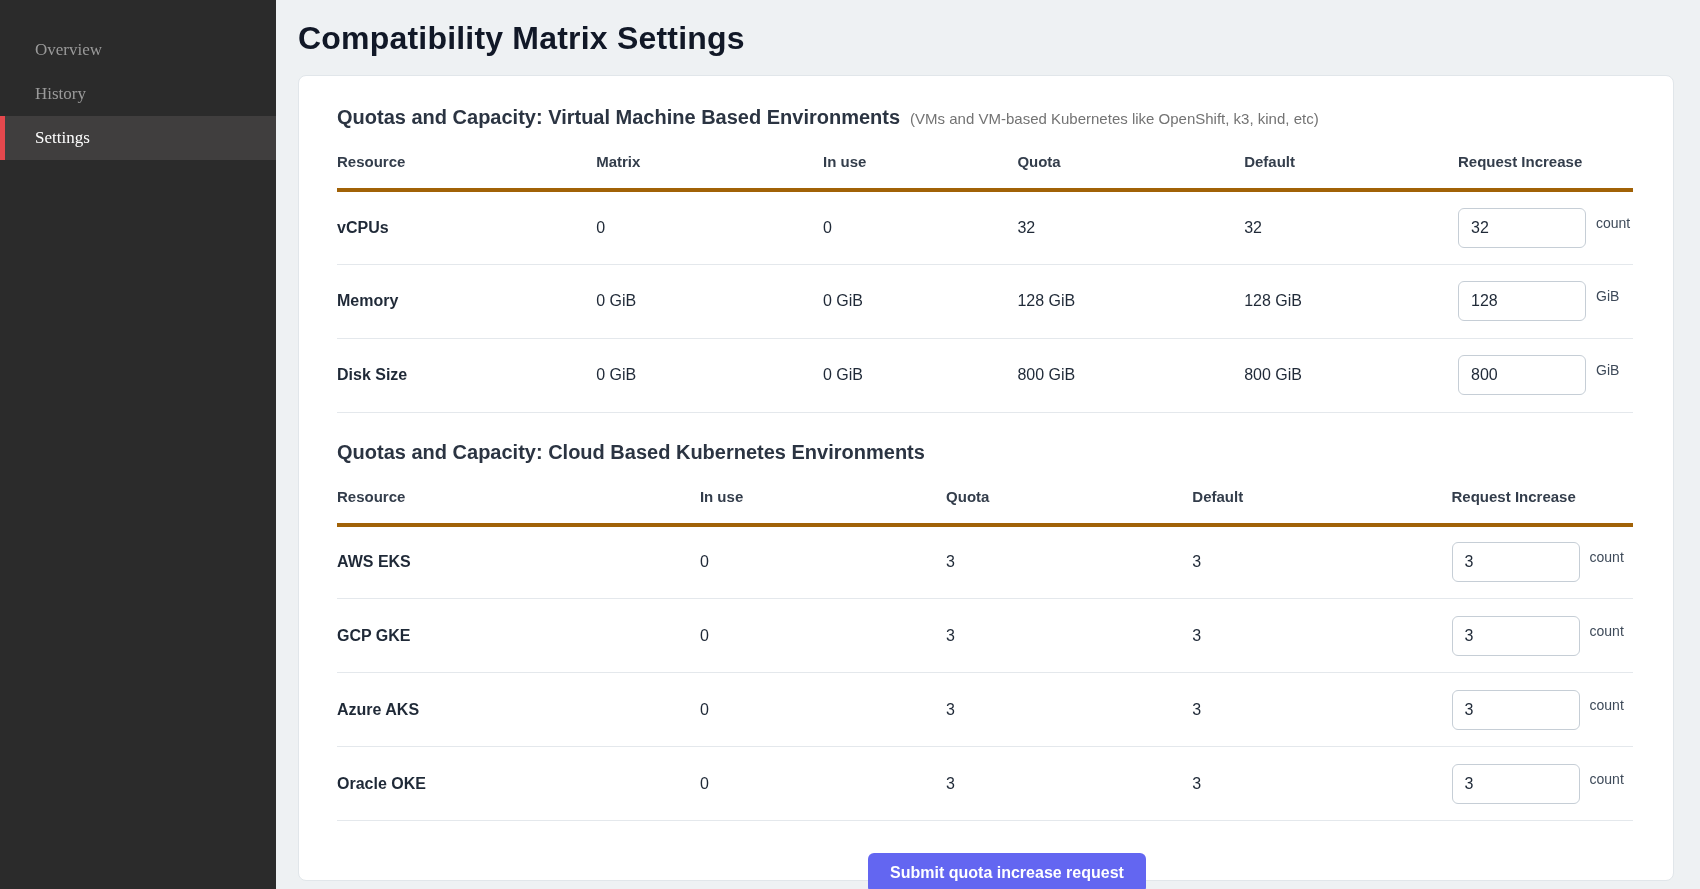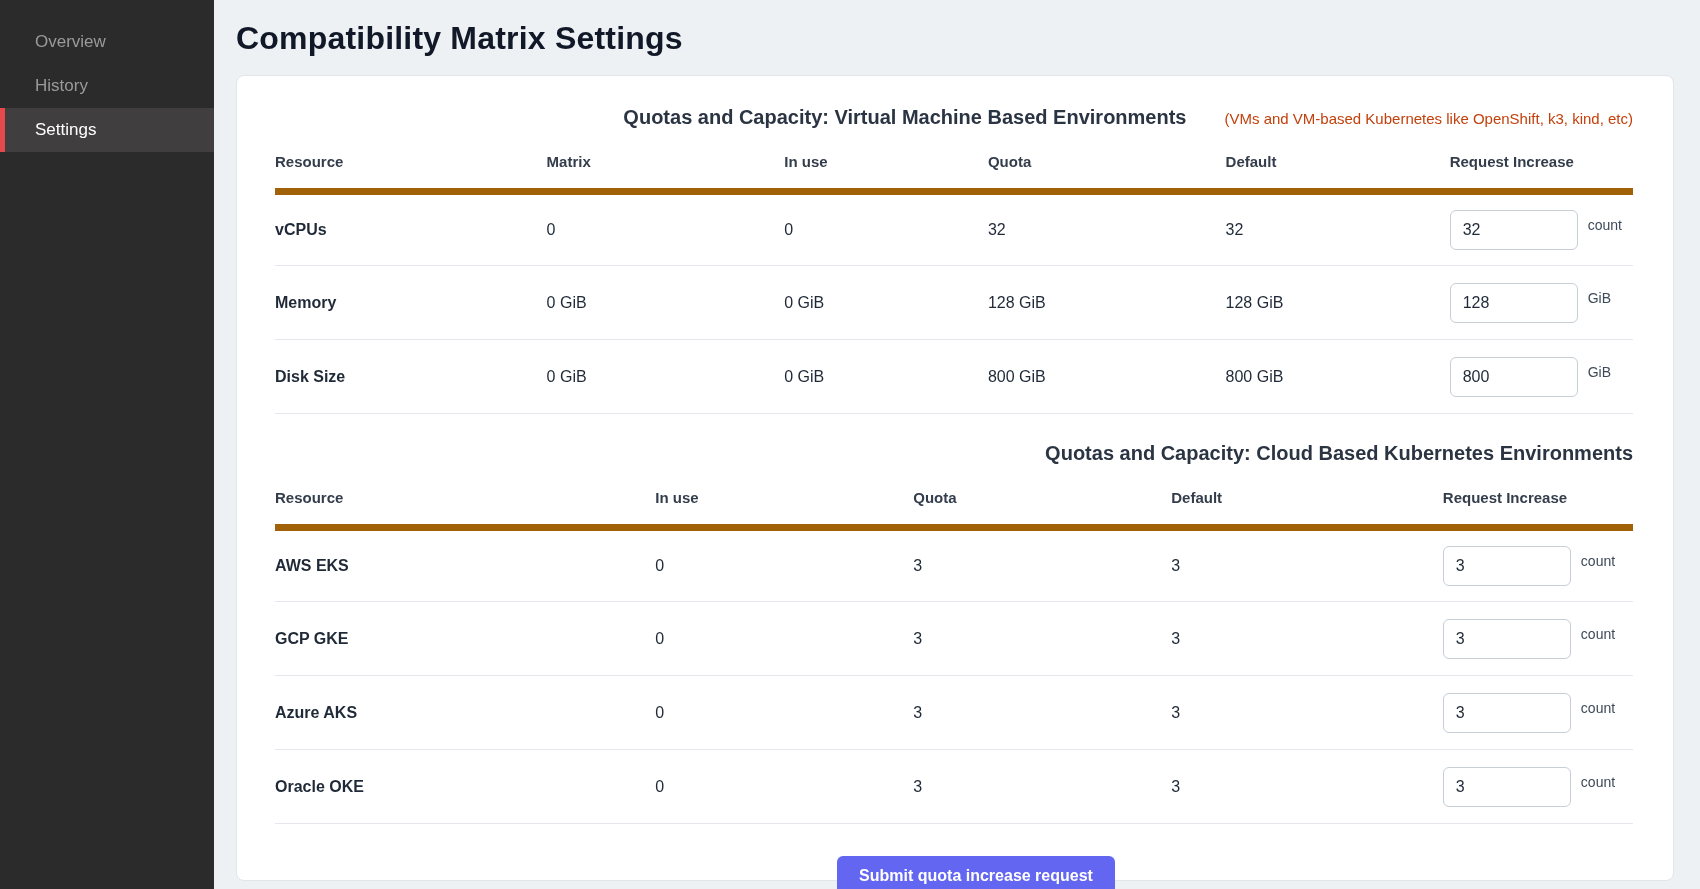--- a/index.html
+++ b/index.html
@@ -7,24 +7,25 @@
   body {
     font-family: "Liberation Sans", sans-serif;
     background: #eef1f3;
     overflow: hidden;
     color: #1f2937;
   }
   .app { display: flex; width: 1700px; height: 889px; }
 
   
   .sidebar {
-    width: 214px;
+    width: 276px;
     flex-shrink: 0;
     background: var(--sidebar-bg, #2b2b2b);
-    padding-top: 20px;
+    padding-top: 28px;
+    font-family: Liberation Serif, serif;
   }
   .nav-item {
     padding: 12px 30px;
     font-size: 17px;
     color: #9a9a9a;
     cursor: pointer;
     border-left: 5px solid transparent;
     user-select: none;
   }
   .nav-item.active {
@@ -43,32 +44,32 @@
     letter-spacing: 0.2px;
   }
   .card {
     background: #ffffff;
     border: 1px solid #e1e6ea;
     border-radius: 8px;
     padding: 30px 40px 30px 38px;
     height: 806px;
   }
 
-  .section-header { display: flex; align-items: baseline; gap: 10px; justify-content: flex-end; }
+  .section-header { display: flex; align-items: baseline; gap: 10px; }
   .section-title { font-size: 20px; font-weight: bold; color: #2b3442; }
-  .section-subtitle { font-size: 15px; color: #c2410c; font-weight: normal; margin-left: 28px; }
+  .section-subtitle { font-size: 15px; color: #737373; font-weight: normal; }
 
   table.quota-table { width: 100%; border-collapse: collapse; margin-top: 6px; }
   table.quota-table th {
     font-size: 15px;
     font-weight: bold;
     color: #333d4b;
     text-align: left;
     padding: 18px 0 18px 0;
-    border-bottom: 7px solid #a16207;
+    border-bottom: 4px solid #a16207;
   }
   table.quota-table td {
     font-size: 16px;
     color: #1f2937;
     padding: 0;
     height: 74px;
     border-bottom: 1px solid #e4e8ec;
     vertical-align: middle;
   }
   td.resource-cell { font-weight: bold; color: #111827; font-weight: 600; }

